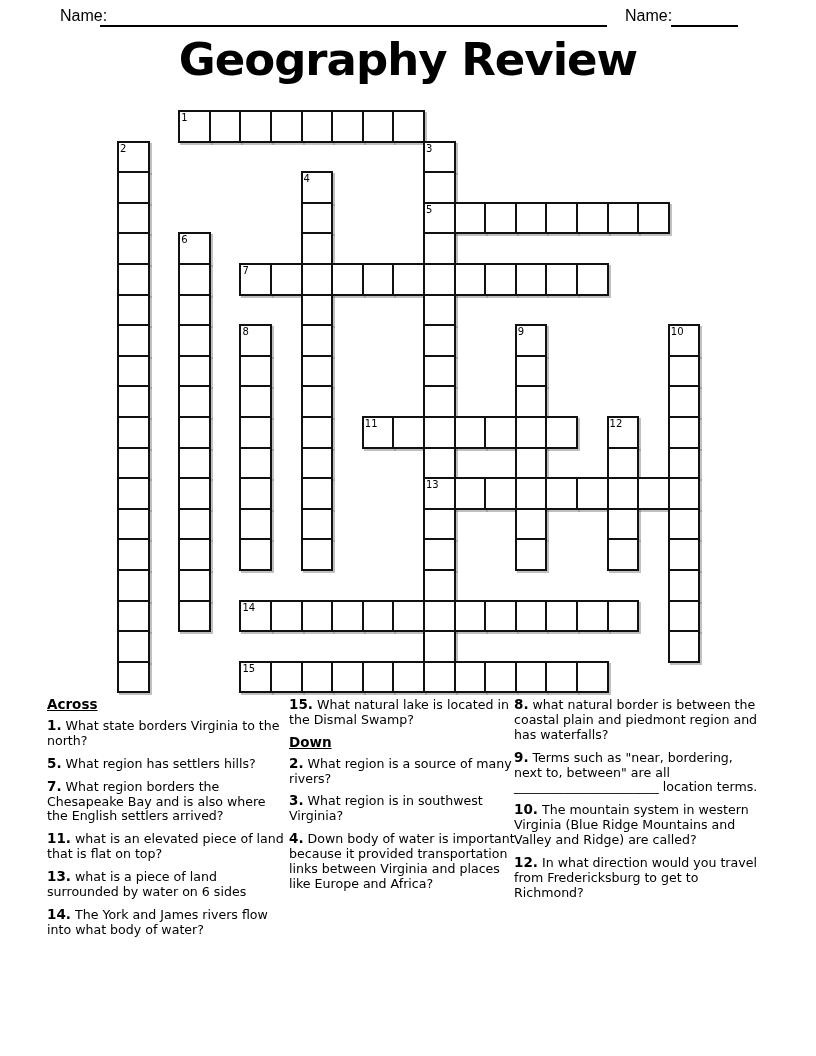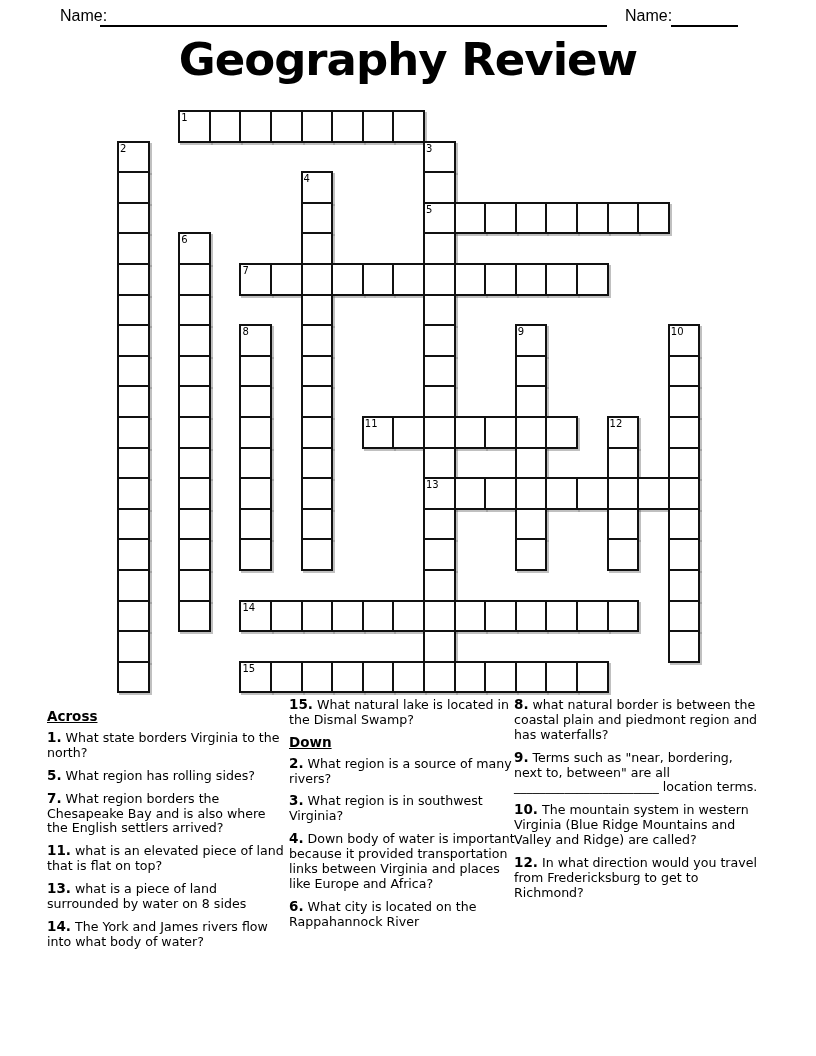--- a/index.html
+++ b/index.html
@@ -42,21 +42,21 @@
     font-size: 10px; line-height: 11px; color: #000;
     font-family: "DejaVu Sans", sans-serif;
   }
 
   
   .clue-col {
     position: absolute; top: 697px;
     font-family: "DejaVu Sans", sans-serif; font-size: 12.6px;
     line-height: 1.18; color: #000;
   }
-  #clue-col-1 { left: 47px;  width: 238px; margin-top: 12px; }
+  #clue-col-1 { left: 47px;  width: 238px; }
   #clue-col-2 { left: 289px; width: 233px; }
   #clue-col-3 { left: 514px; width: 248px; }
   .clue-heading {
     font-weight: bold; text-decoration: underline;
     font-size: 13.5px; margin-bottom: 5px;
   }
   .clue { margin-bottom: 7px; }
   .cnum { font-weight: bold; font-size: 13.5px; }
   .ctext { font-size: 12.6px; }
   .clue-heading[data-name="down-heading"] { margin-top: 4px; }
@@ -254,33 +254,32 @@
       <div class="cell" data-name="grid-cell-r18c11" style="left: 453.6px; top: 660.8px; width: 32.6px; height: 32.6px;"></div>
       <div class="cell" data-name="grid-cell-r18c12" style="left: 484.2px; top: 660.8px; width: 32.6px; height: 32.6px;"></div>
       <div class="cell" data-name="grid-cell-r18c13" style="left: 514.8px; top: 660.8px; width: 32.6px; height: 32.6px;"></div>
       <div class="cell" data-name="grid-cell-r18c14" style="left: 545.4px; top: 660.8px; width: 32.6px; height: 32.6px;"></div>
       <div class="cell" data-name="grid-cell-r18c15" style="left: 576px; top: 660.8px; width: 32.6px; height: 32.6px;"></div>
     </div>
 
   <div class="clue-col" id="clue-col-1" data-name="clues-column-1">
       <div class="clue-heading" data-name="across-heading">Across</div>
       <div class="clue" data-name="clue-across-1"><b class="cnum" data-name="clue-number"><span>1</span>.</b> <span class="ctext" data-name="clue-text">What state borders Virginia to the north?</span></div>
-      <div class="clue" data-name="clue-across-5"><b class="cnum" data-name="clue-number"><span>5</span>.</b> <span class="ctext" data-name="clue-text">What region has rolling sides?</span></div>
+      <div class="clue" data-name="clue-across-5"><b class="cnum" data-name="clue-number"><span>5</span>.</b> <span class="ctext" data-name="clue-text">What region has settlers hills?</span></div>
       <div class="clue" data-name="clue-across-7"><b class="cnum" data-name="clue-number"><span>7</span>.</b> <span class="ctext" data-name="clue-text">What region borders the Chesapeake Bay and is also where the English settlers arrived?</span></div>
       <div class="clue" data-name="clue-across-11"><b class="cnum" data-name="clue-number"><span>11</span>.</b> <span class="ctext" data-name="clue-text">what is an elevated piece of land that is flat on top?</span></div>
-      <div class="clue" data-name="clue-across-13"><b class="cnum" data-name="clue-number"><span>13</span>.</b> <span class="ctext" data-name="clue-text">what is a piece of land surrounded by water on 8 sides</span></div>
+      <div class="clue" data-name="clue-across-13"><b class="cnum" data-name="clue-number"><span>13</span>.</b> <span class="ctext" data-name="clue-text">what is a piece of land surrounded by water on 6 sides</span></div>
       <div class="clue" data-name="clue-across-14"><b class="cnum" data-name="clue-number"><span>14</span>.</b> <span class="ctext" data-name="clue-text">The York and James rivers flow into what body of water?</span></div>
     </div>
   <div class="clue-col" id="clue-col-2" data-name="clues-column-2">
       <div class="clue" data-name="clue-across-15"><b class="cnum" data-name="clue-number"><span>15</span>.</b> <span class="ctext" data-name="clue-text">What natural lake is located in the Dismal Swamp?</span></div>
       <div class="clue-heading" data-name="down-heading">Down</div>
       <div class="clue" data-name="clue-down-2"><b class="cnum" data-name="clue-number"><span>2</span>.</b> <span class="ctext" data-name="clue-text">What region is a source of many rivers?</span></div>
       <div class="clue" data-name="clue-down-3"><b class="cnum" data-name="clue-number"><span>3</span>.</b> <span class="ctext" data-name="clue-text">What region is in southwest Virginia?</span></div>
       <div class="clue" data-name="clue-down-4"><b class="cnum" data-name="clue-number"><span>4</span>.</b> <span class="ctext" data-name="clue-text">Down body of water is important because it provided transportation links between Virginia and places like Europe and Africa?</span></div>
-      <div class="clue" data-name="clue-down-6"><b class="cnum" data-name="clue-number"><span>6</span>.</b> <span class="ctext" data-name="clue-text">What city is located on the Rappahannock River</span></div>
     </div>
   <div class="clue-col" id="clue-col-3" data-name="clues-column-3">
       <div class="clue" data-name="clue-down-8"><b class="cnum" data-name="clue-number"><span>8</span>.</b> <span class="ctext" data-name="clue-text">what natural border is between the coastal plain and piedmont region and has waterfalls?</span></div>
       <div class="clue" data-name="clue-down-9"><b class="cnum" data-name="clue-number"><span>9</span>.</b> <span class="ctext" data-name="clue-text">Terms such as "near, bordering, next to, between" are all _______________________ location terms.</span></div>
       <div class="clue" data-name="clue-down-10"><b class="cnum" data-name="clue-number"><span>10</span>.</b> <span class="ctext" data-name="clue-text">The mountain system in western Virginia (Blue Ridge Mountains and Valley and Ridge) are called?</span></div>
       <div class="clue" data-name="clue-down-12"><b class="cnum" data-name="clue-number"><span>12</span>.</b> <span class="ctext" data-name="clue-text">In what direction would you travel from Fredericksburg to get to Richmond?</span></div>
     </div>
 
 </div>
 

